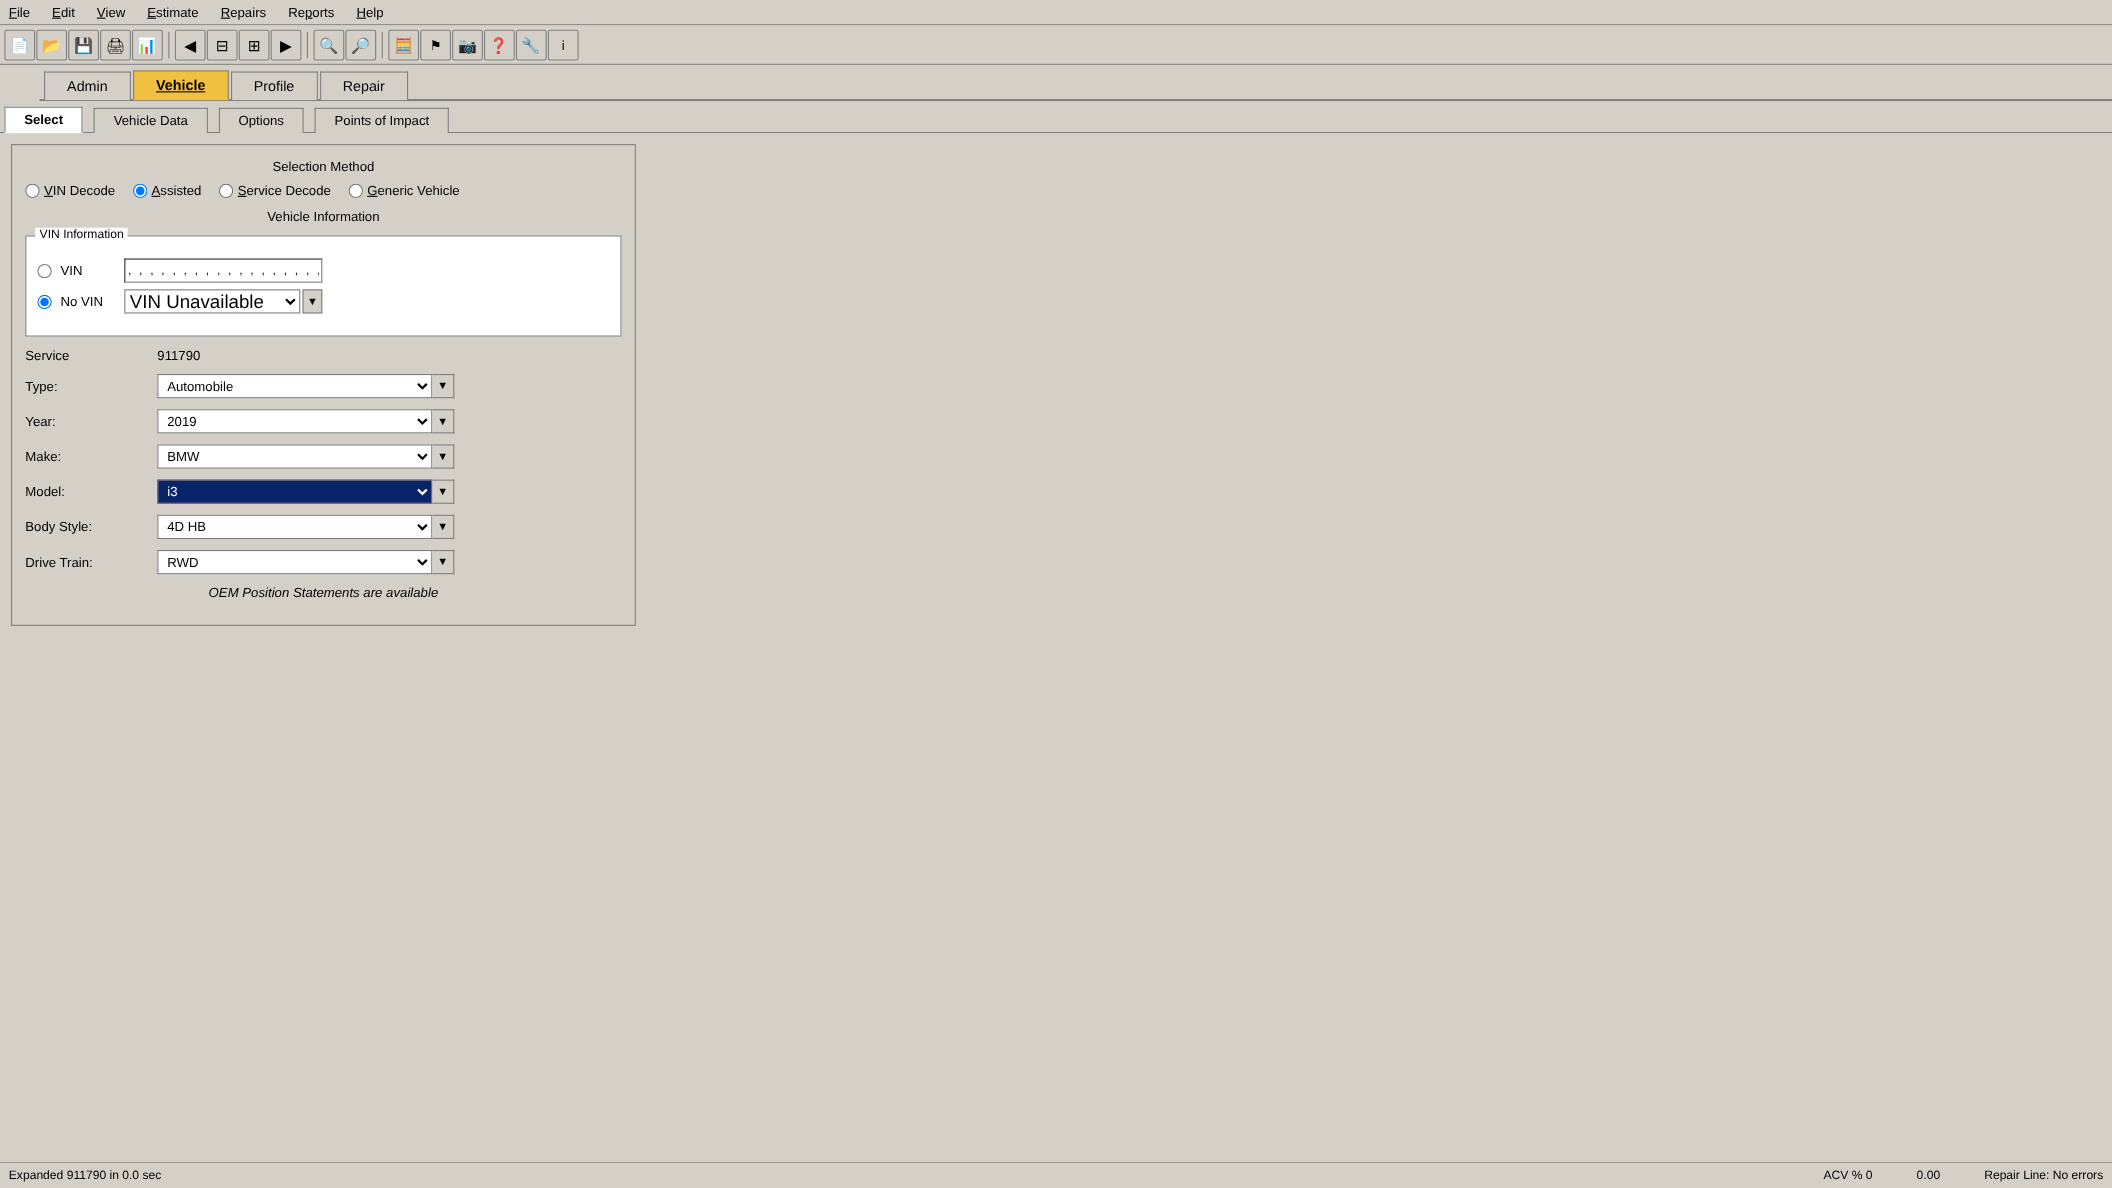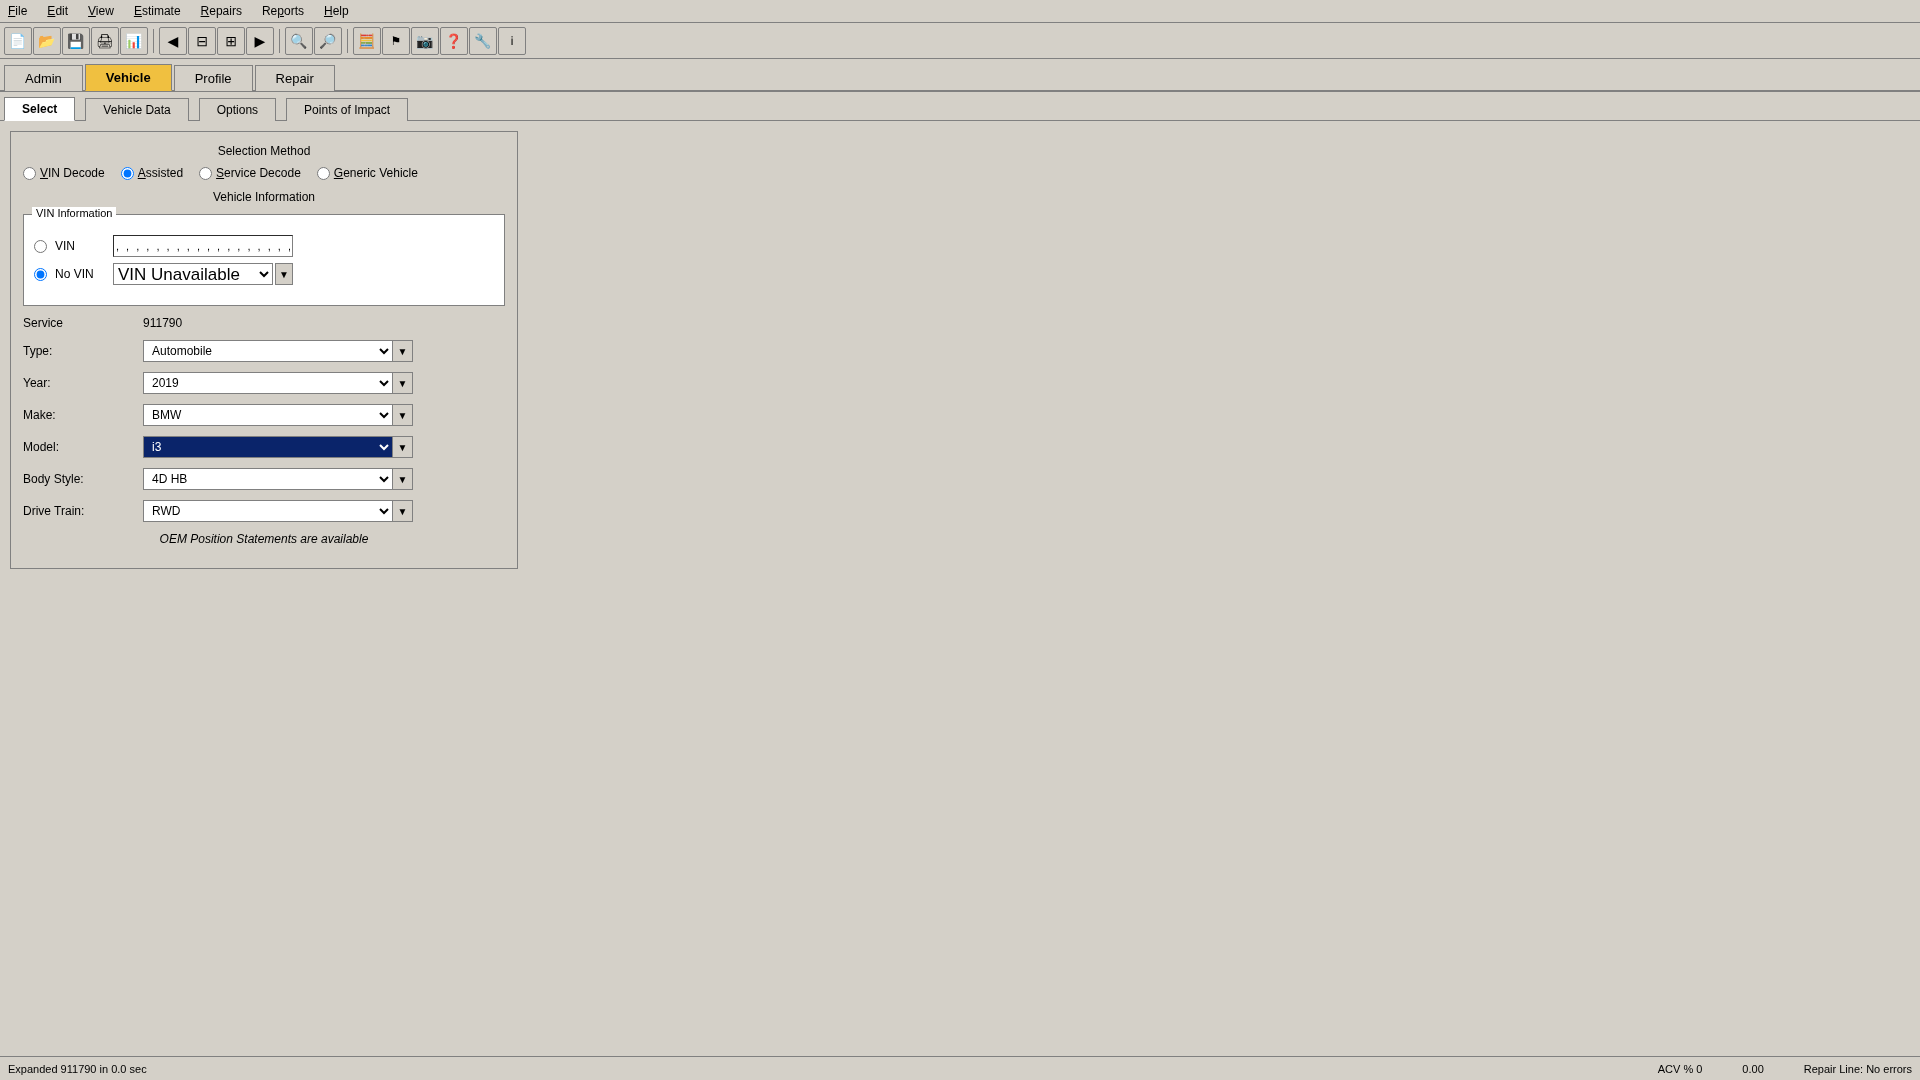--- a/index.html
+++ b/index.html
@@ -62,36 +62,38 @@
       gap: 1px;
     }
 
     
     .tab-bar {
       background: #d4d0c8;
       display: flex;
       align-items: flex-end;
       padding: 4px 4px 0 4px;
       border-bottom: 2px solid #808080;
+      margin-left: 36px;
     }
     .tab {
       padding: 5px 20px;
       background: #d4d0c8;
       border: 1px solid #808080;
       border-bottom: none;
       cursor: pointer;
       font-size: 13px;
       margin-right: 2px;
       position: relative;
       top: 1px;
     }
     .tab.active {
       background: #f0c040;
       font-weight: bold;
       border-bottom: 1px solid #f0c040;
+      text-decoration: underline;
     }
 
     
     .sub-tab-bar {
       background: #d4d0c8;
       display: flex;
       align-items: flex-end;
       padding: 4px 4px 0 4px;
       border-bottom: 1px solid #808080;
     }
@@ -116,21 +118,21 @@
     .main-content {
       padding: 10px;
       background: #d4d0c8;
     }
 
     
     .form-panel {
       background: #d4d0c8;
       border: 1px solid #808080;
       padding: 12px;
-      width: 508px;
+      width: 568px;
       position: relative;
     }
 
     
     .section-title {
       text-align: center;
       font-size: 12px;
       margin-bottom: 8px;
       color: #000;
     }

